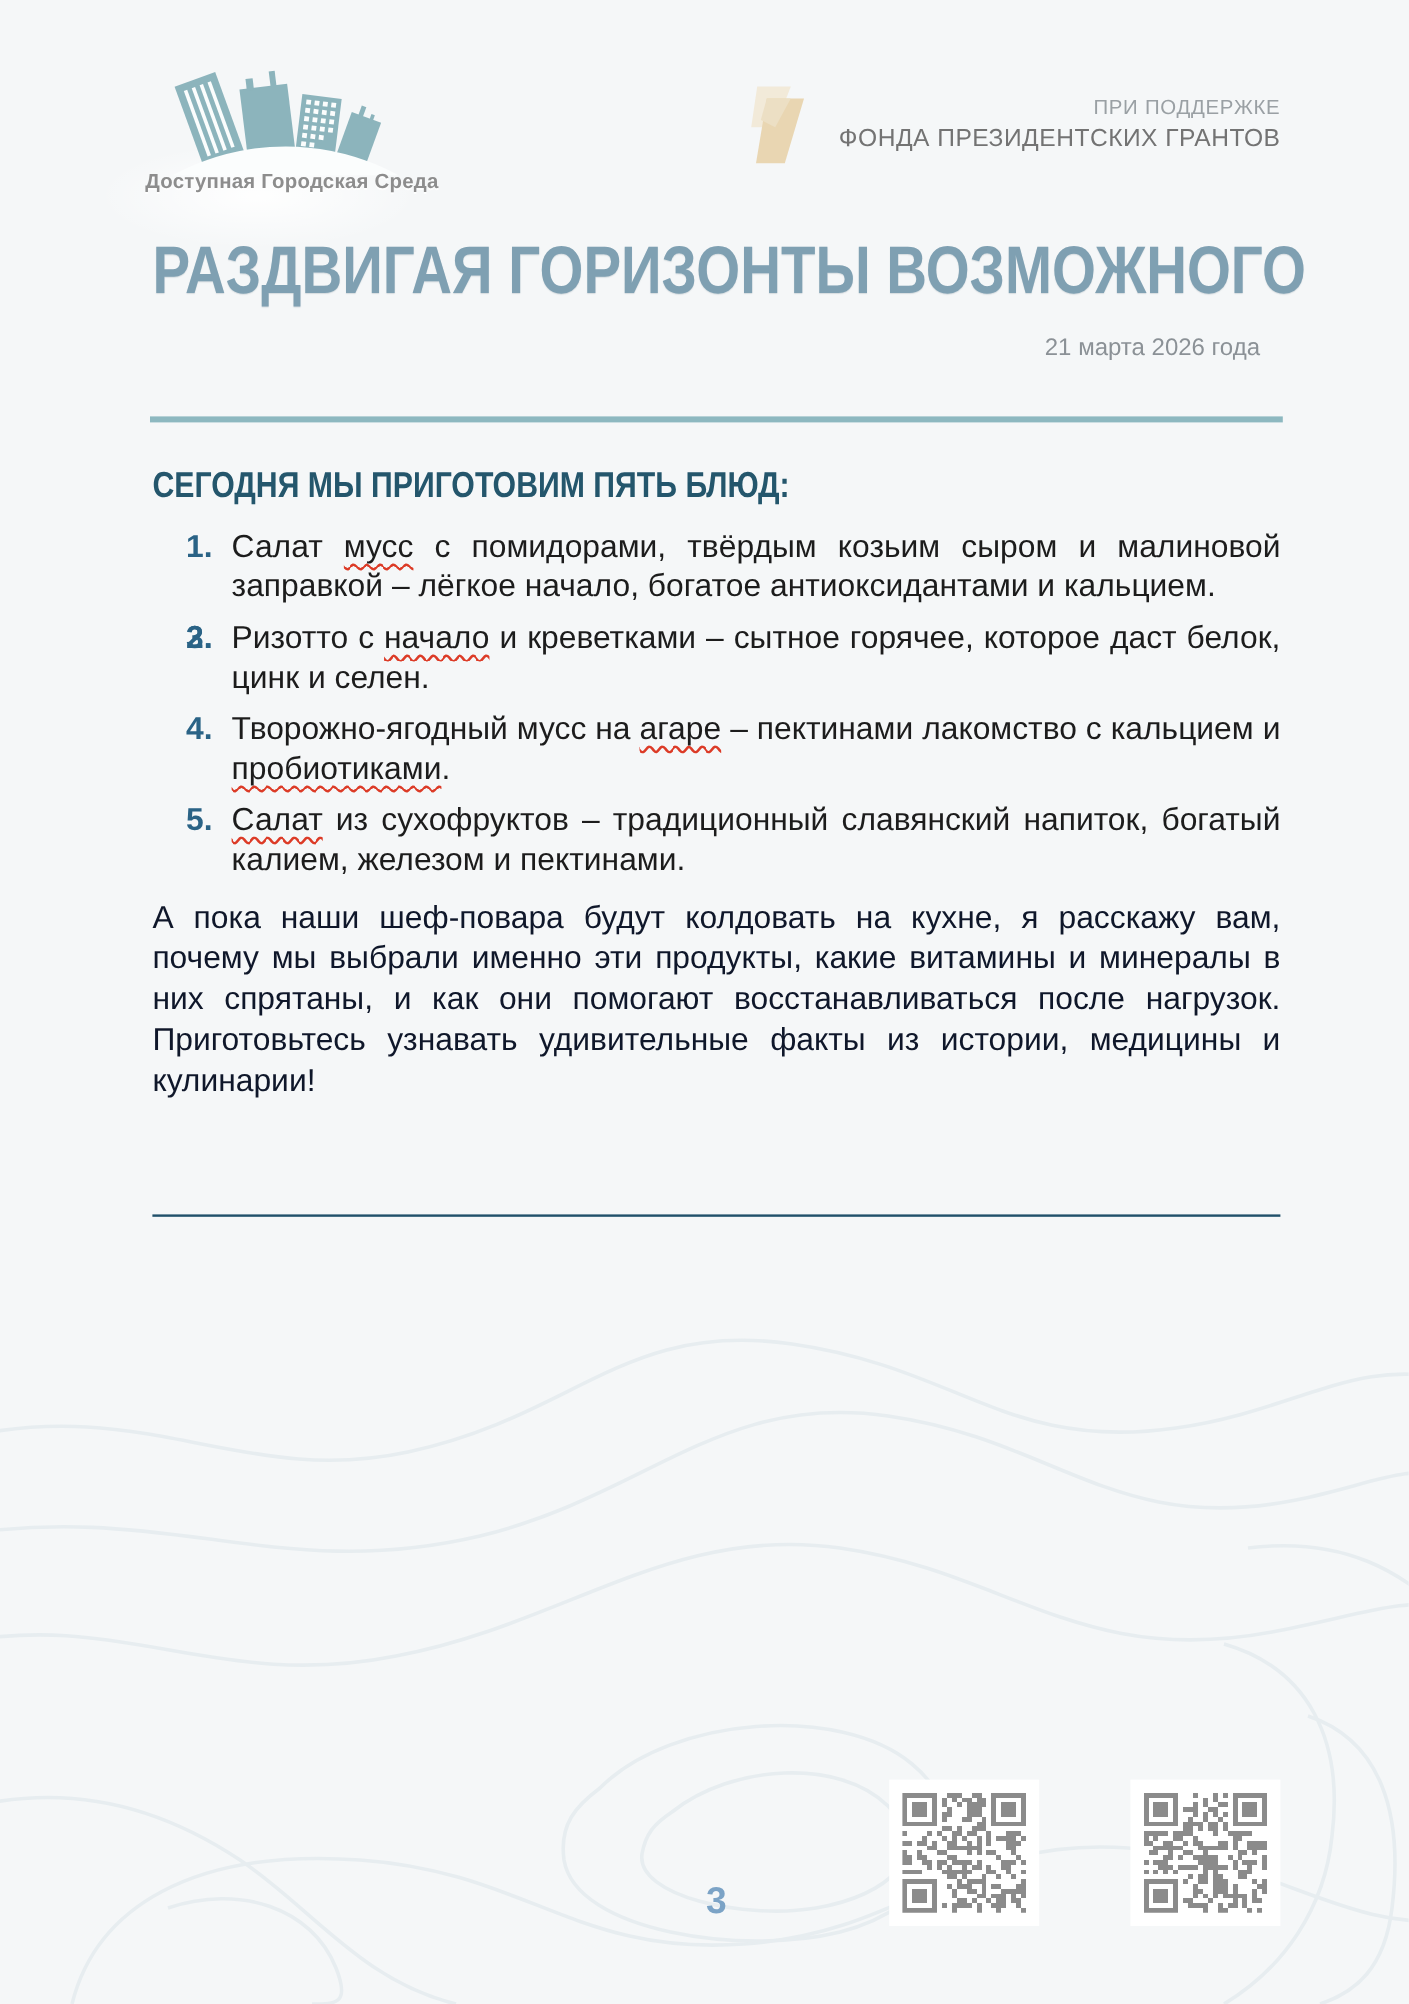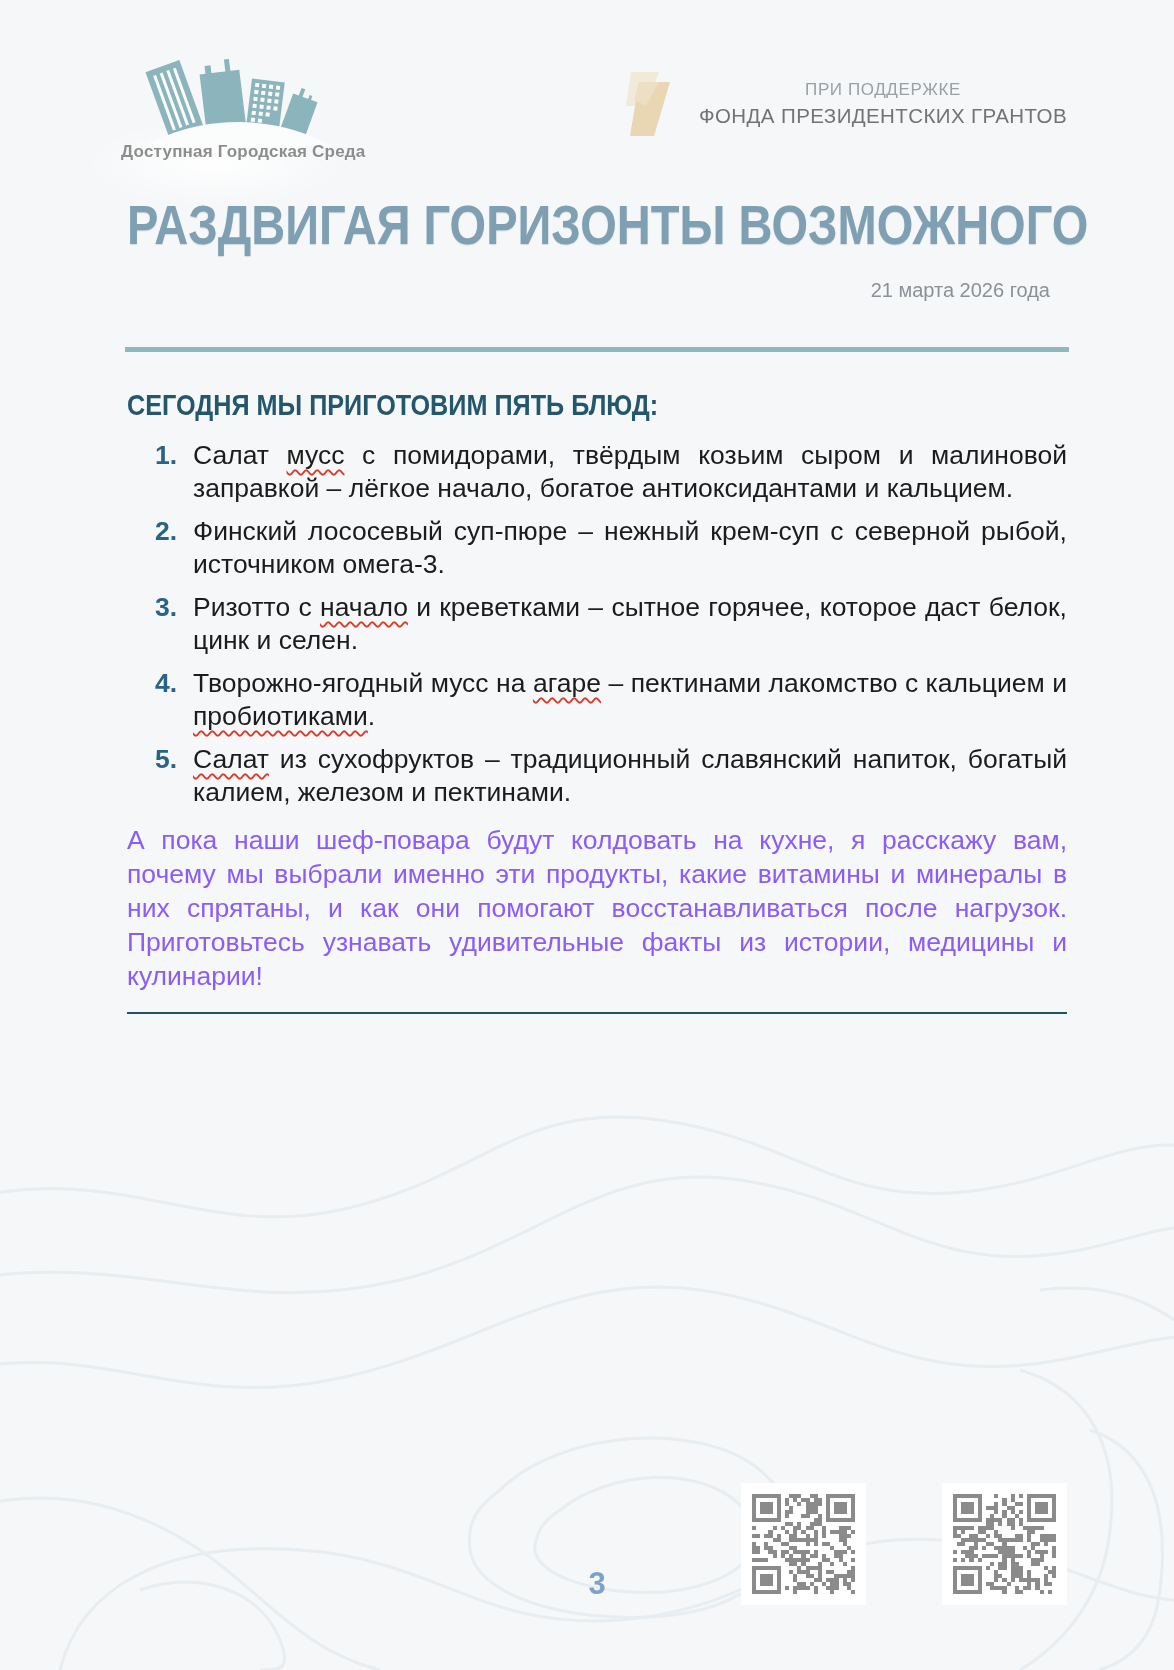--- a/index.html
+++ b/index.html
@@ -20,21 +20,21 @@
     background:radial-gradient(ellipse at center, rgba(255,255,255,0.95) 0%, rgba(255,255,255,0) 70%);
   }
   .city-logo{position:absolute;left:98px;top:56px;width:240px;text-align:center;margin-left:23px;}
   .city-logo svg{display:block;margin:0 auto;}
   .city-caption{
     font-weight:bold;font-size:17px;color:#8d8d8d;margin-top:-4px;letter-spacing:0.2px;
     text-shadow:0 1px 0 rgba(255,255,255,0.8);
     white-space:nowrap;
   }
   .grant{position:absolute;top:70px;right:107px;display:flex;align-items:center;gap:15px;}
-  .grant-text{text-align:center;}
+  .grant-text{text-align:right;}
   .grant-line1{font-size:17px;color:#9fa4a8;color:#9aa0a4;letter-spacing:0.6px;margin-bottom:4px;}
   .grant-line2{font-size:20.5px;font-weight:normal;color:#737373;letter-spacing:0.4px;white-space:nowrap;}
   h1.title{
     position:absolute;left:127px;top:192px;margin:0;
     font-size:56px;font-weight:bold;color:var(--c-title,#7fa0b2);
     white-space:nowrap;letter-spacing:0px;
     transform:scaleX(0.84);transform-origin:left top;
     text-shadow:0 1px 1px rgba(120,140,150,0.25);
   }
   .date{
@@ -63,21 +63,21 @@
   .misspelled{
     text-decoration:underline;
     text-decoration-style:wavy;
     text-decoration-color:var(--c-spellcheck,#dc3b27);
     text-decoration-thickness:2px;
     text-underline-offset:5px;
     text-decoration-skip-ink:none;
   }
   p.closing{
     margin:14px 0 0 0;
-    font-size:26.5px;line-height:34px;text-align:justify;color:#8b5cf6;
+    font-size:26.5px;line-height:34px;text-align:justify;color:#0f172a;
   }
   .rule-thin{
     position:absolute;left:127px;top:1012px;width:940px;height:2px;
     background:var(--c-rule-dark,#20506a);
   }
   .page-number{
     position:absolute;top:1566px;left:127px;width:940px;text-align:center;
     font-size:31px;font-weight:bold;color:var(--c-page-number,#7ba3c6);
   }
   .qr{
@@ -173,21 +173,21 @@
 <h1 class="title">РАЗДВИГАЯ ГОРИЗОНТЫ ВОЗМОЖНОГО</h1>
 
 <div class="date">21 марта 2026 года</div>
 
 <div class="rule-teal"></div>
 
 <main class="content">
   <h2 class="heading">СЕГОДНЯ МЫ ПРИГОТОВИМ ПЯТЬ БЛЮД:</h2>
   <ol class="dishes">
       <li class="dish"><span class="num">1.</span><span>Салат </span><span class="misspelled">мусс</span><span> с помидорами, твёрдым козьим сыром и малиновой заправкой – лёгкое начало, богатое антиоксидантами и кальцием.</span></li>
-      <li class="dish"><span class="num">2.</span><span>Финский лососевый суп-пюре – нежный крем-суп с северной рыбой, источником омега-3.</span></li>
+      <li class="dish"><span class="num">2.</span></li>
       <li class="dish"><span class="num">3.</span><span>Ризотто с </span><span class="misspelled">начало</span><span> и креветками – сытное горячее, которое даст белок, цинк и селен.</span></li>
       <li class="dish"><span class="num">4.</span><span>Творожно-ягодный мусс на </span><span class="misspelled">агаре</span><span> – пектинами лакомство с кальцием и </span><span class="misspelled">пробиотиками</span><span>.</span></li>
       <li class="dish"><span class="num">5.</span><span class="misspelled">Салат</span><span> из сухофруктов – традиционный славянский напиток, богатый калием, железом и пектинами.</span></li>
     </ol>
   <p class="closing">А пока наши шеф-повара будут колдовать на кухне, я расскажу вам, почему мы выбрали именно эти продукты, какие витамины и минералы в них спрятаны, и как они помогают восстанавливаться после нагрузок. Приготовьтесь узнавать удивительные факты из истории, медицины и кулинарии!</p>
 </main>
 
 <div class="rule-thin"></div>
 
 <div class="page-number">3</div>

